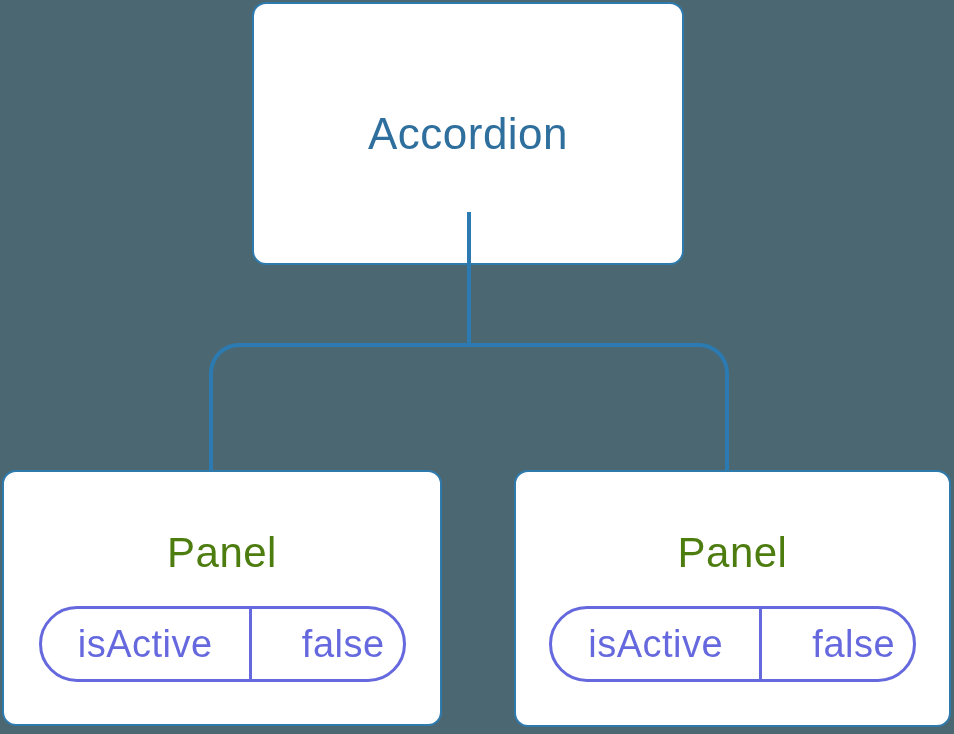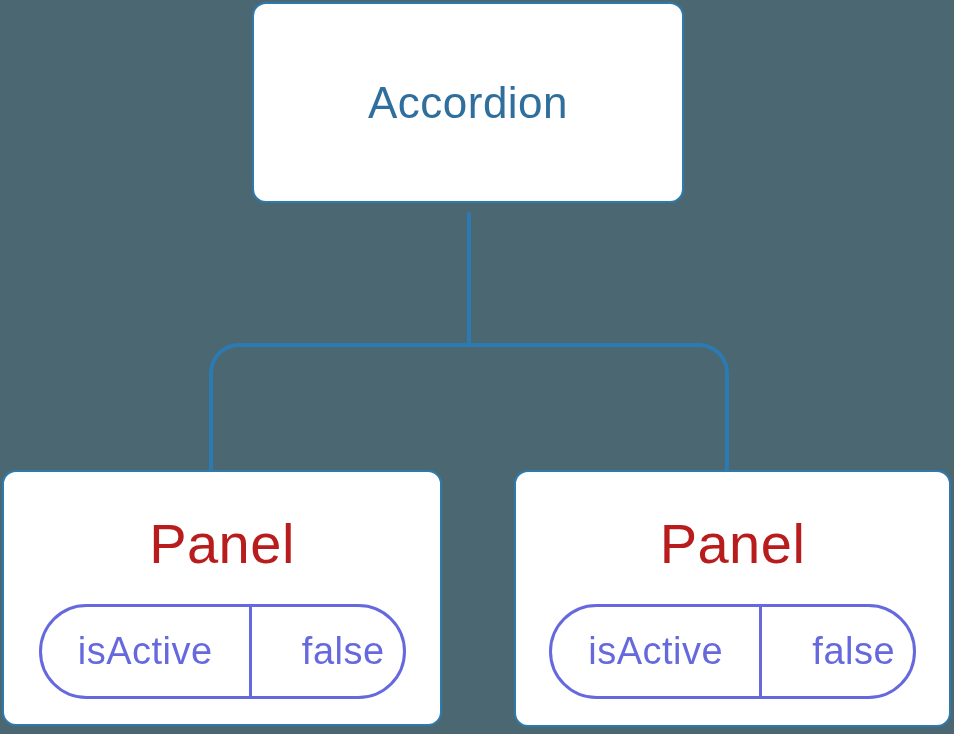--- a/index.html
+++ b/index.html
@@ -20,21 +20,21 @@
 
   
   .node {
     position: absolute;
     background: #ffffff;
     border: 2.5px solid #2F7AAD;
     border-radius: 14px;
   }
   .node-root {
     left: 252px; top: 2px;
-    width: 432px; height: 201px;
+    width: 432px; height: 263px;
     display: flex;
     align-items: center;
     justify-content: center;
   }
   .node-root .node-label {
     color: #2E6F9D;
     font-size: 44px;
     font-weight: 500;
     letter-spacing: 0.5px;
   }
@@ -43,32 +43,33 @@
     width: 438px; height: 256px;
     display: flex;
     flex-direction: column;
     align-items: center;
     padding-top: 44px;
   }
   .node-panel.left  { left: 2px;   top: 470px; width: 440px; }
   .node-panel.right { left: 514px; top: 470px; width: 437px; height: 257px; }
 
   .panel-title {
-    color: #b91c1c;
-    font-size: 56px;
+    color: #4d7c0f;
+    font-size: 42px;
     font-weight: 500;
     line-height: 1;
     letter-spacing: 0.5px;
+    margin-top: 16px;
   }
 
   
   .state-pill {
     margin-top: 32px;
     width: 367px;
-    height: 95px;
+    height: 76px;
     border: 3px solid #6669DE;
     border-radius: 51px;
     display: flex;
     align-items: stretch;
     color: #6669DE;
     font-size: 38px;
     font-weight: 500;
     background: #ffffff;
   }
   .state-cell {

